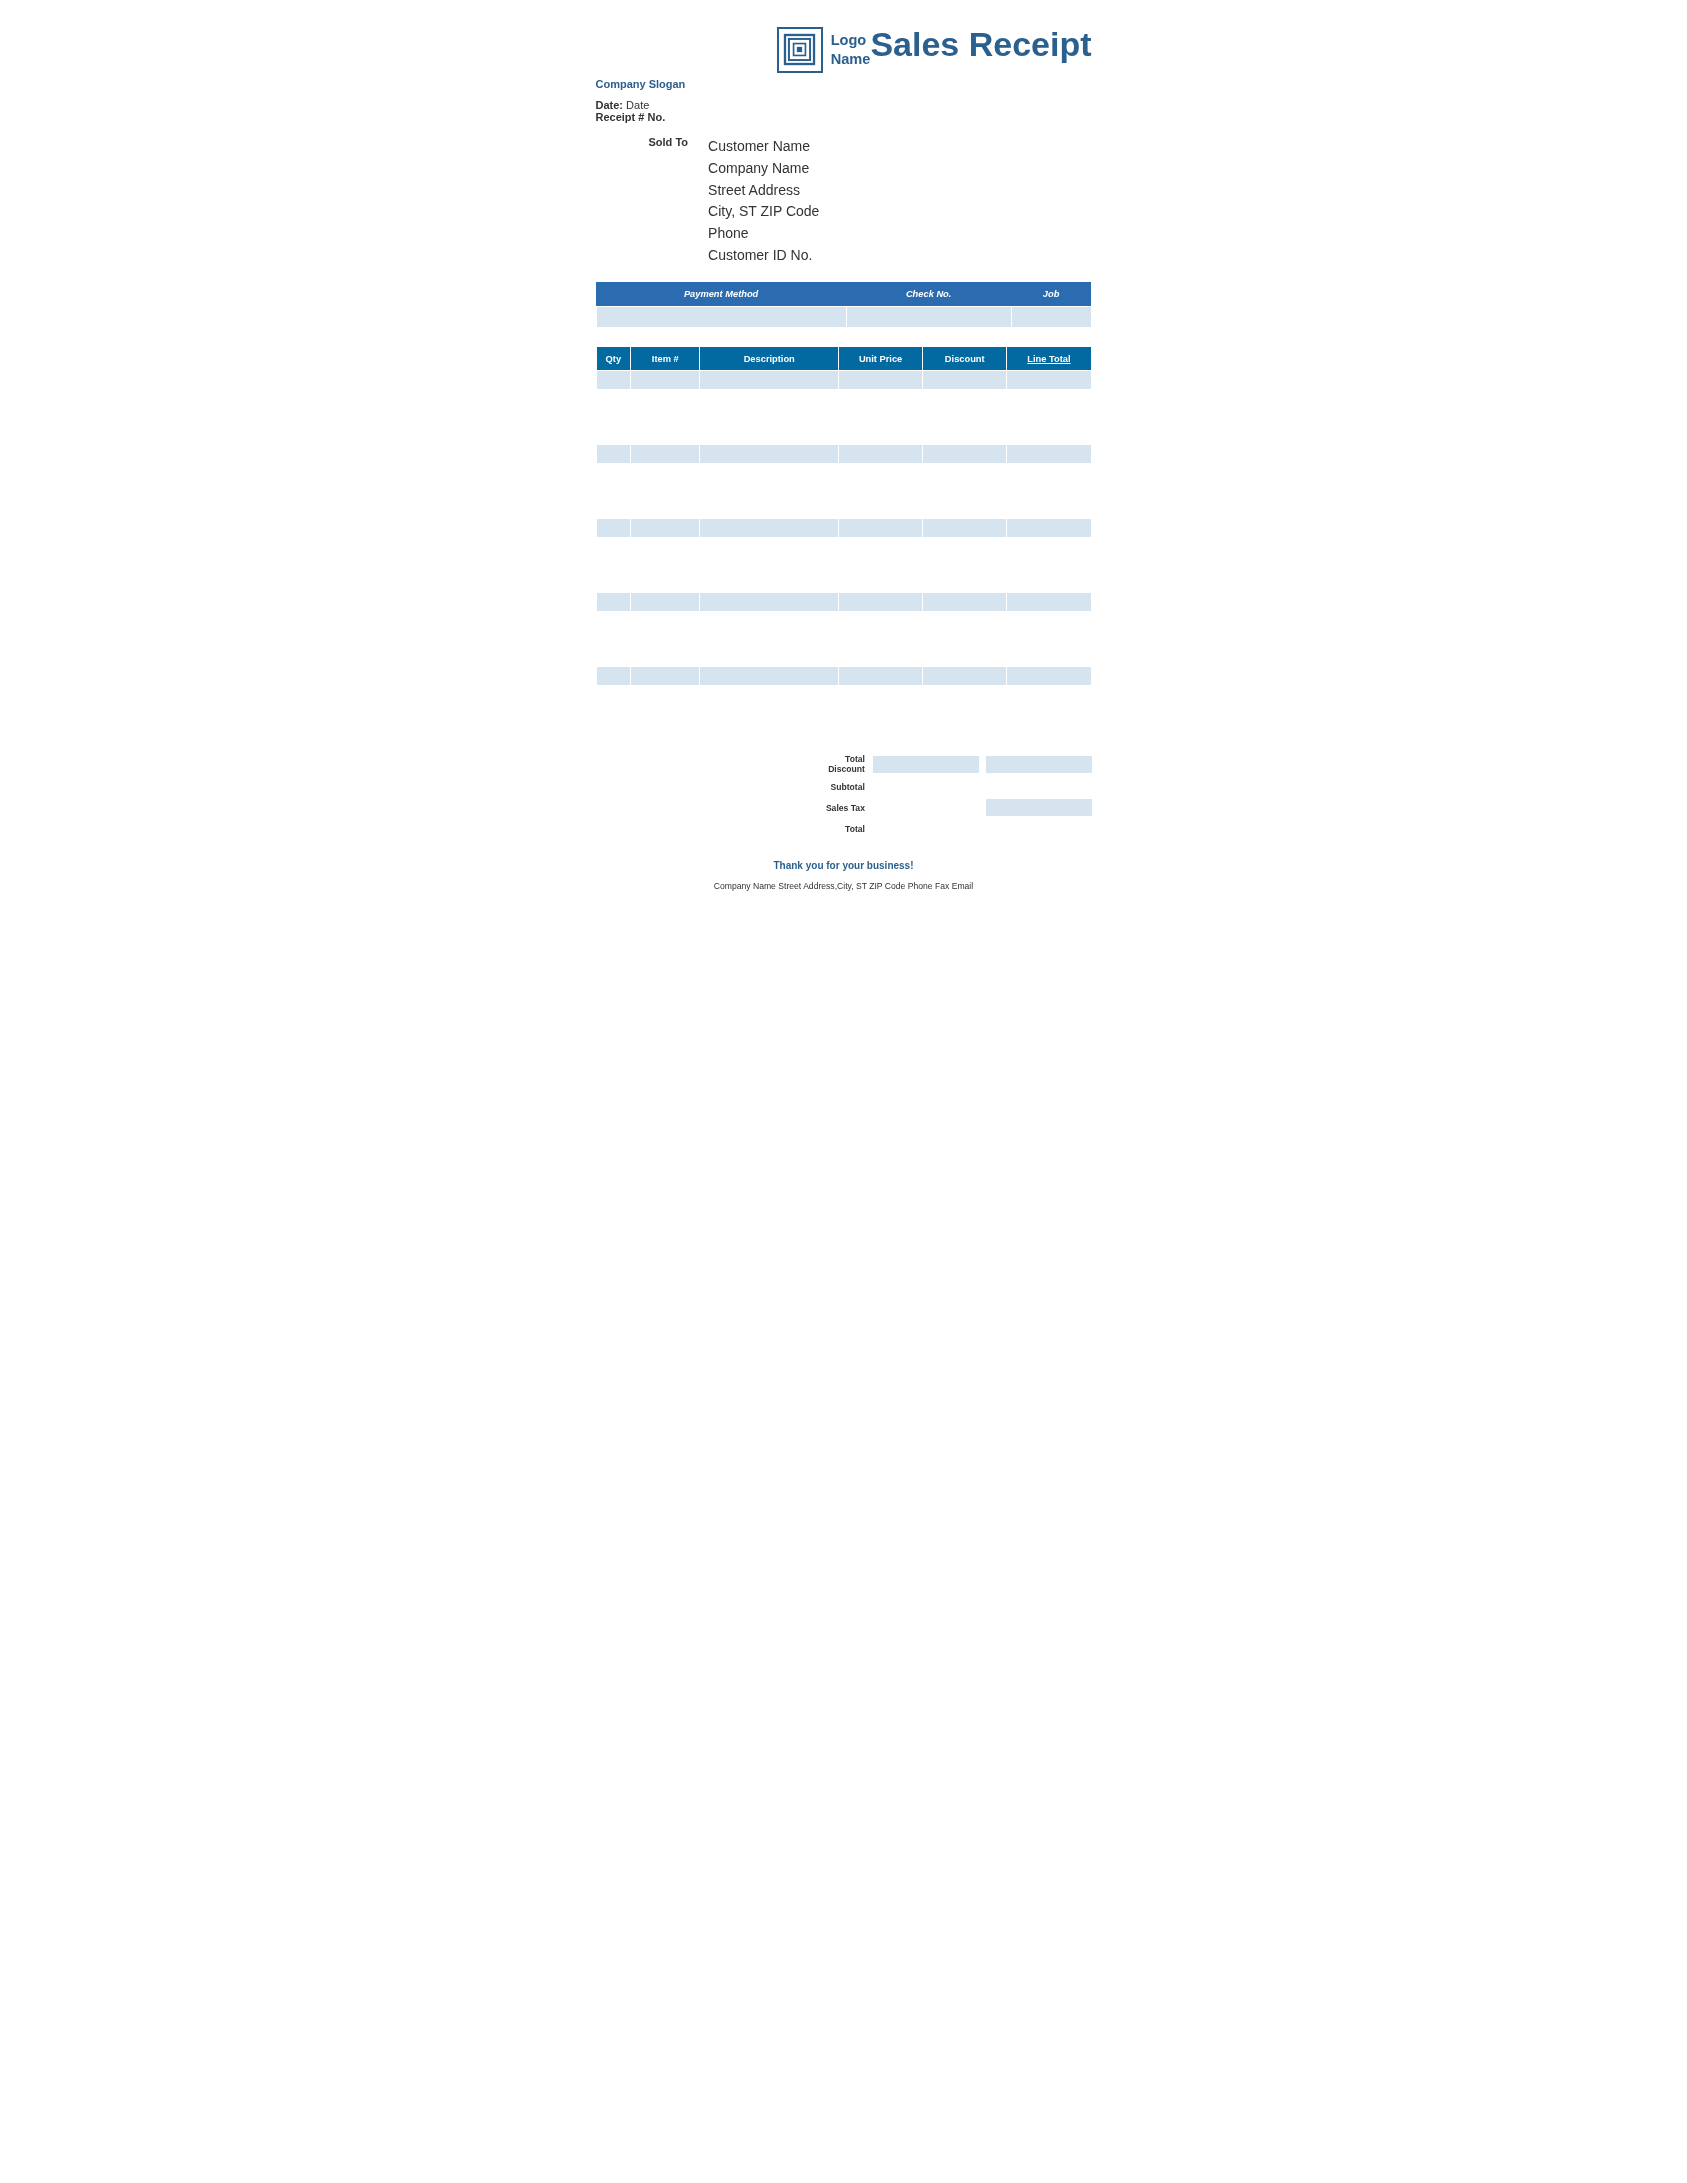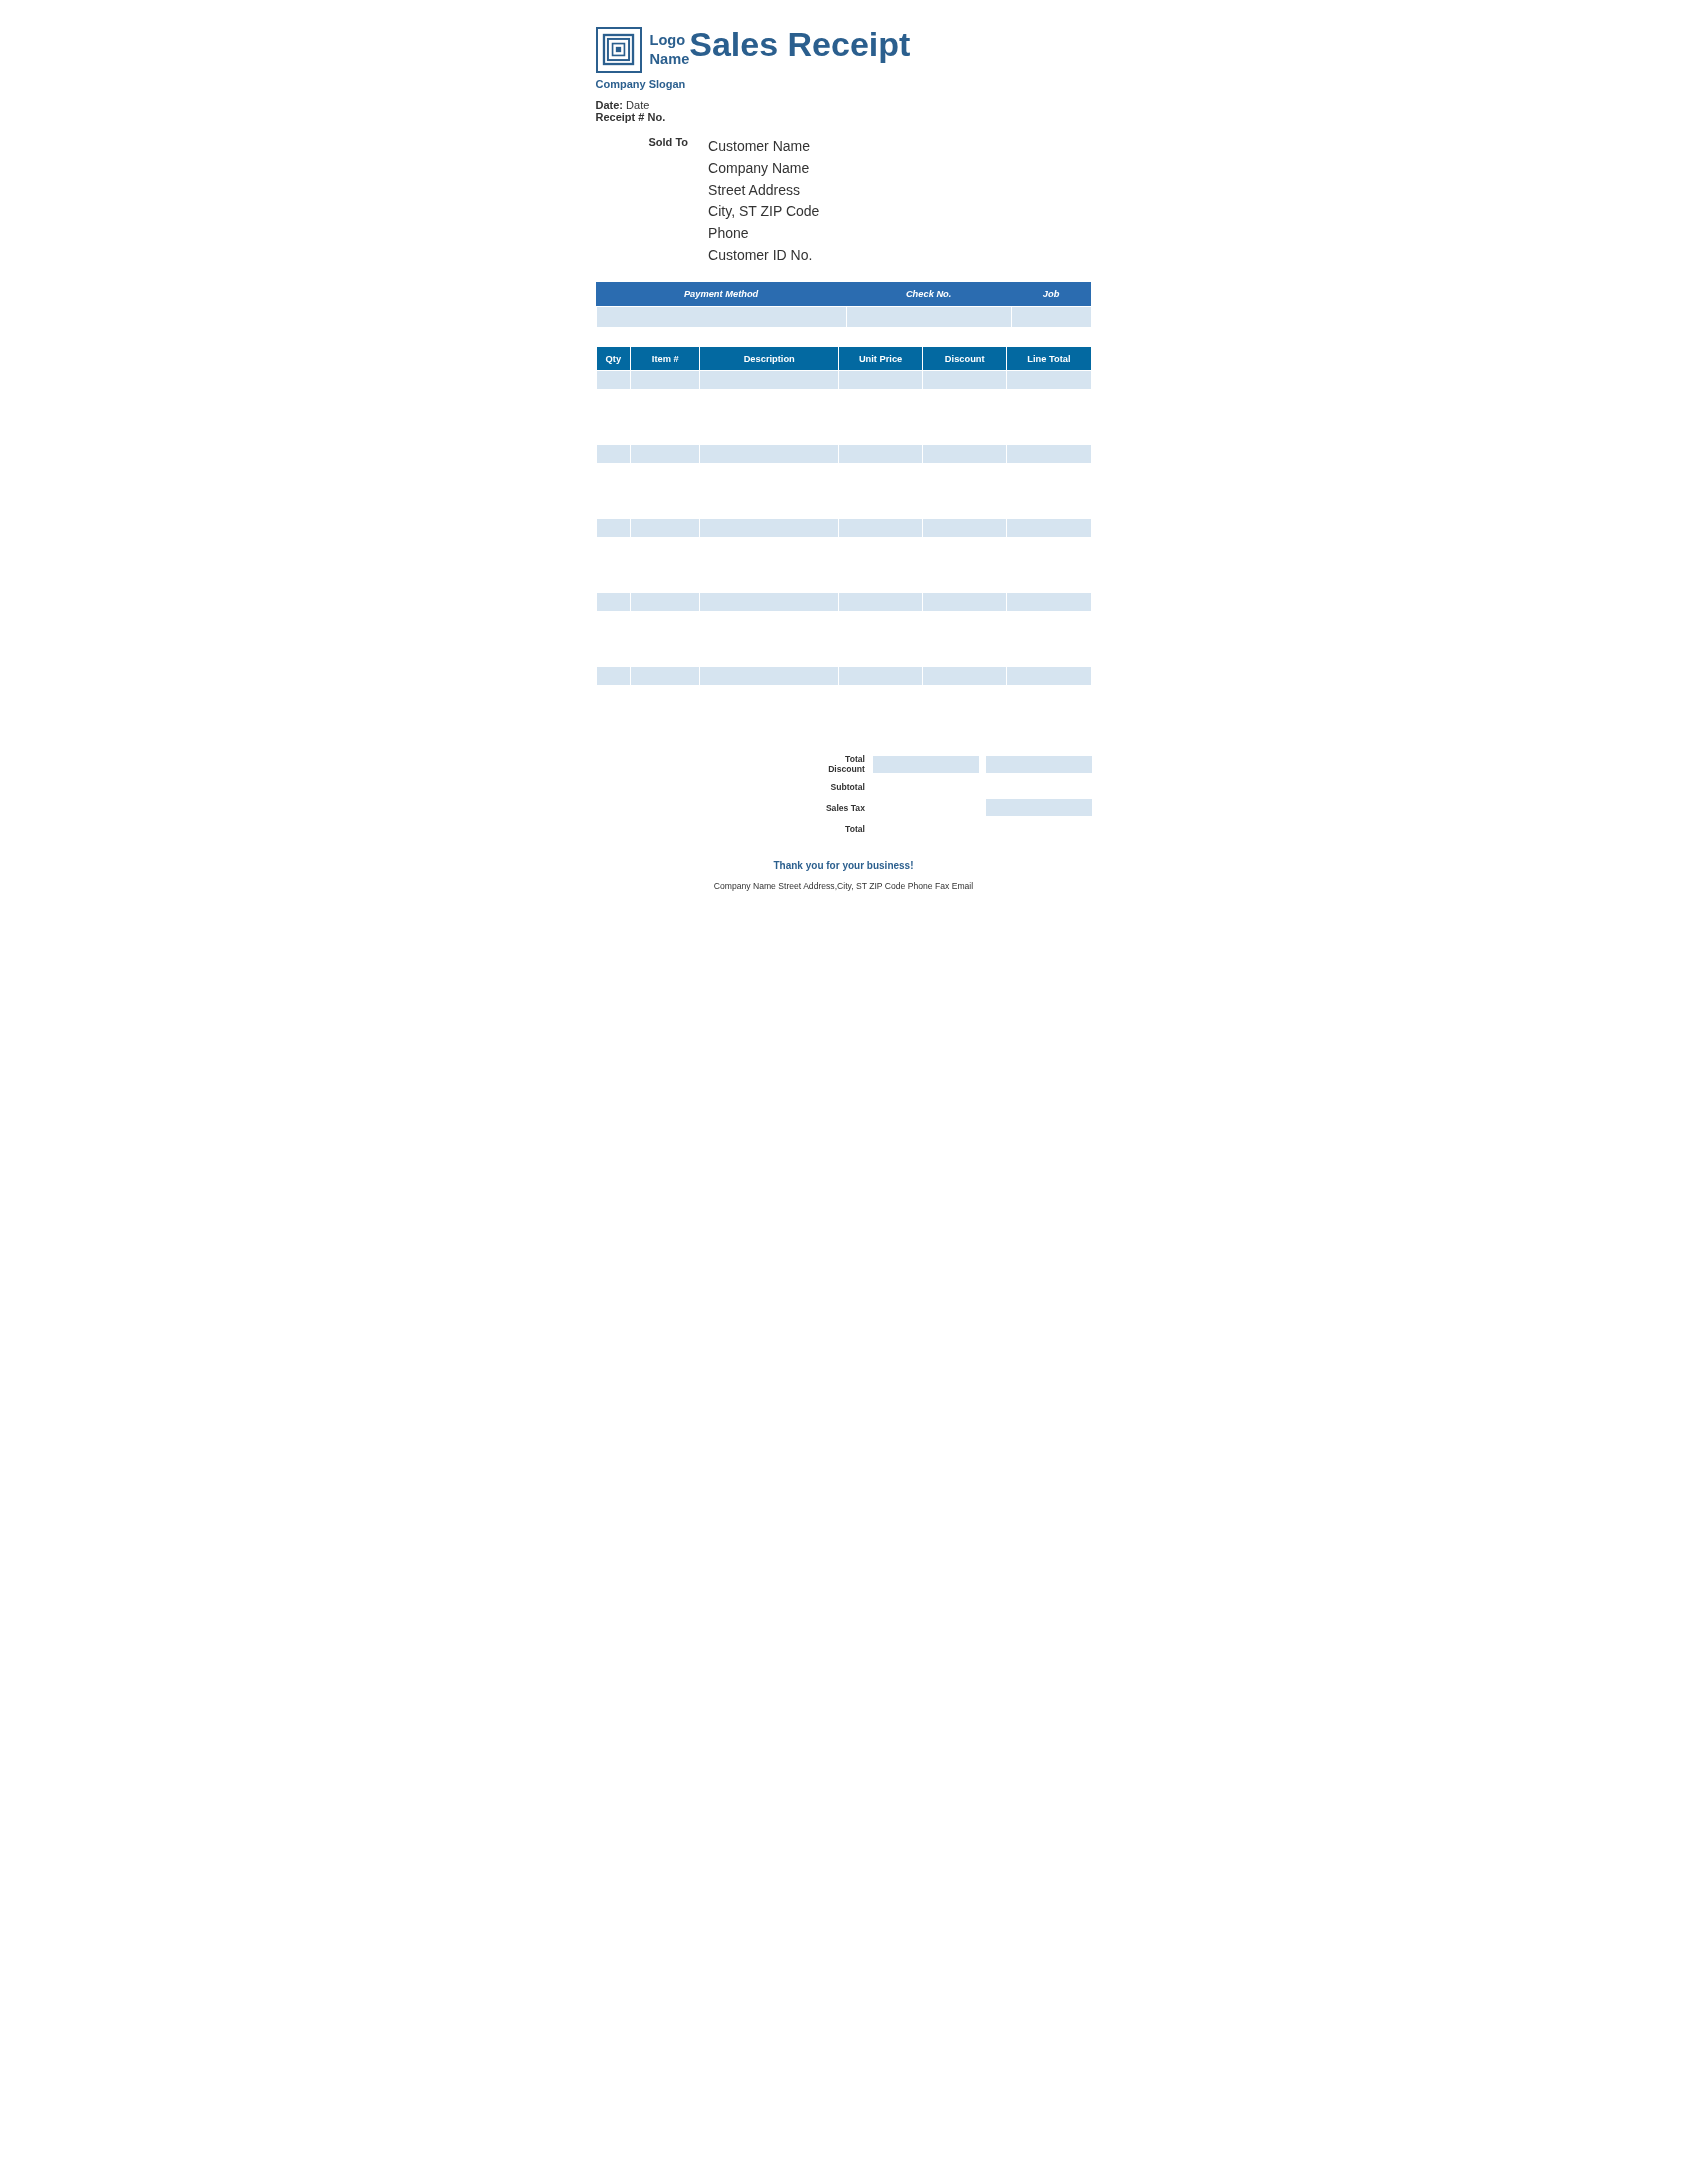--- a/index.html
+++ b/index.html
@@ -8,21 +8,21 @@
       font-family: Arial, sans-serif;
       width: 562px;
       margin: 0 auto;
       padding: 26.5px 33px;
       color: #333;
     }
 
     
     .header {
       display: flex;
-      justify-content: flex-start;
+      justify-content: flex-end;
       align-items: flex-start;
       margin-bottom: 5.3px;
     }
     .logo-area {
       display: flex;
       align-items: center;
       gap: 8px;
     }
     .logo-icon {
       width: 46px;
@@ -183,21 +183,21 @@
       text-align: center;
       font-size: 8.6px;
       color: #333;
     }
 
     .col-qty { width: 7%; }
     .col-item { width: 14%; }
     .col-desc { width: 28%; }
     .col-unitprice { width: 17%; }
     .col-discount { width: 17%; }
-    .col-linetotal { width: 17%; }
+    .col-linetotal { width: 17%; text-decoration: underline; }
   </style>
 </head>
 <body>
 
 <div class="header">
   <div class="logo-area">
     <div class="logo-icon">
       <svg viewBox="0 0 50 50" fill="none" xmlns="http://www.w3.org/2000/svg">
         <rect x="3" y="3" width="44" height="44" stroke="#2b5f8e" stroke-width="3.5" fill="none"></rect>
         <rect x="9" y="9" width="32" height="32" stroke="#2b5f8e" stroke-width="3" fill="none"></rect>

